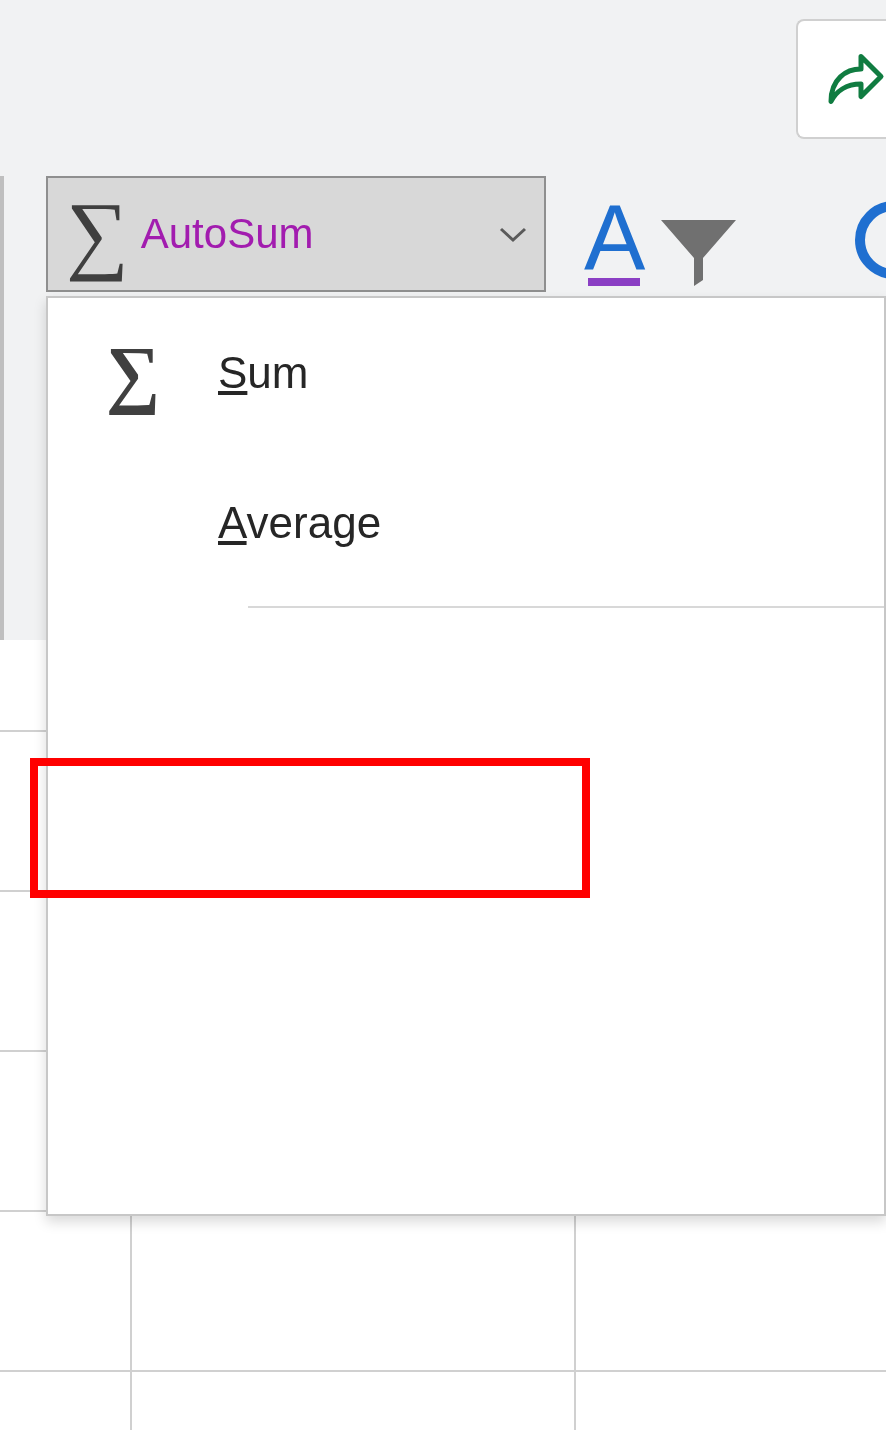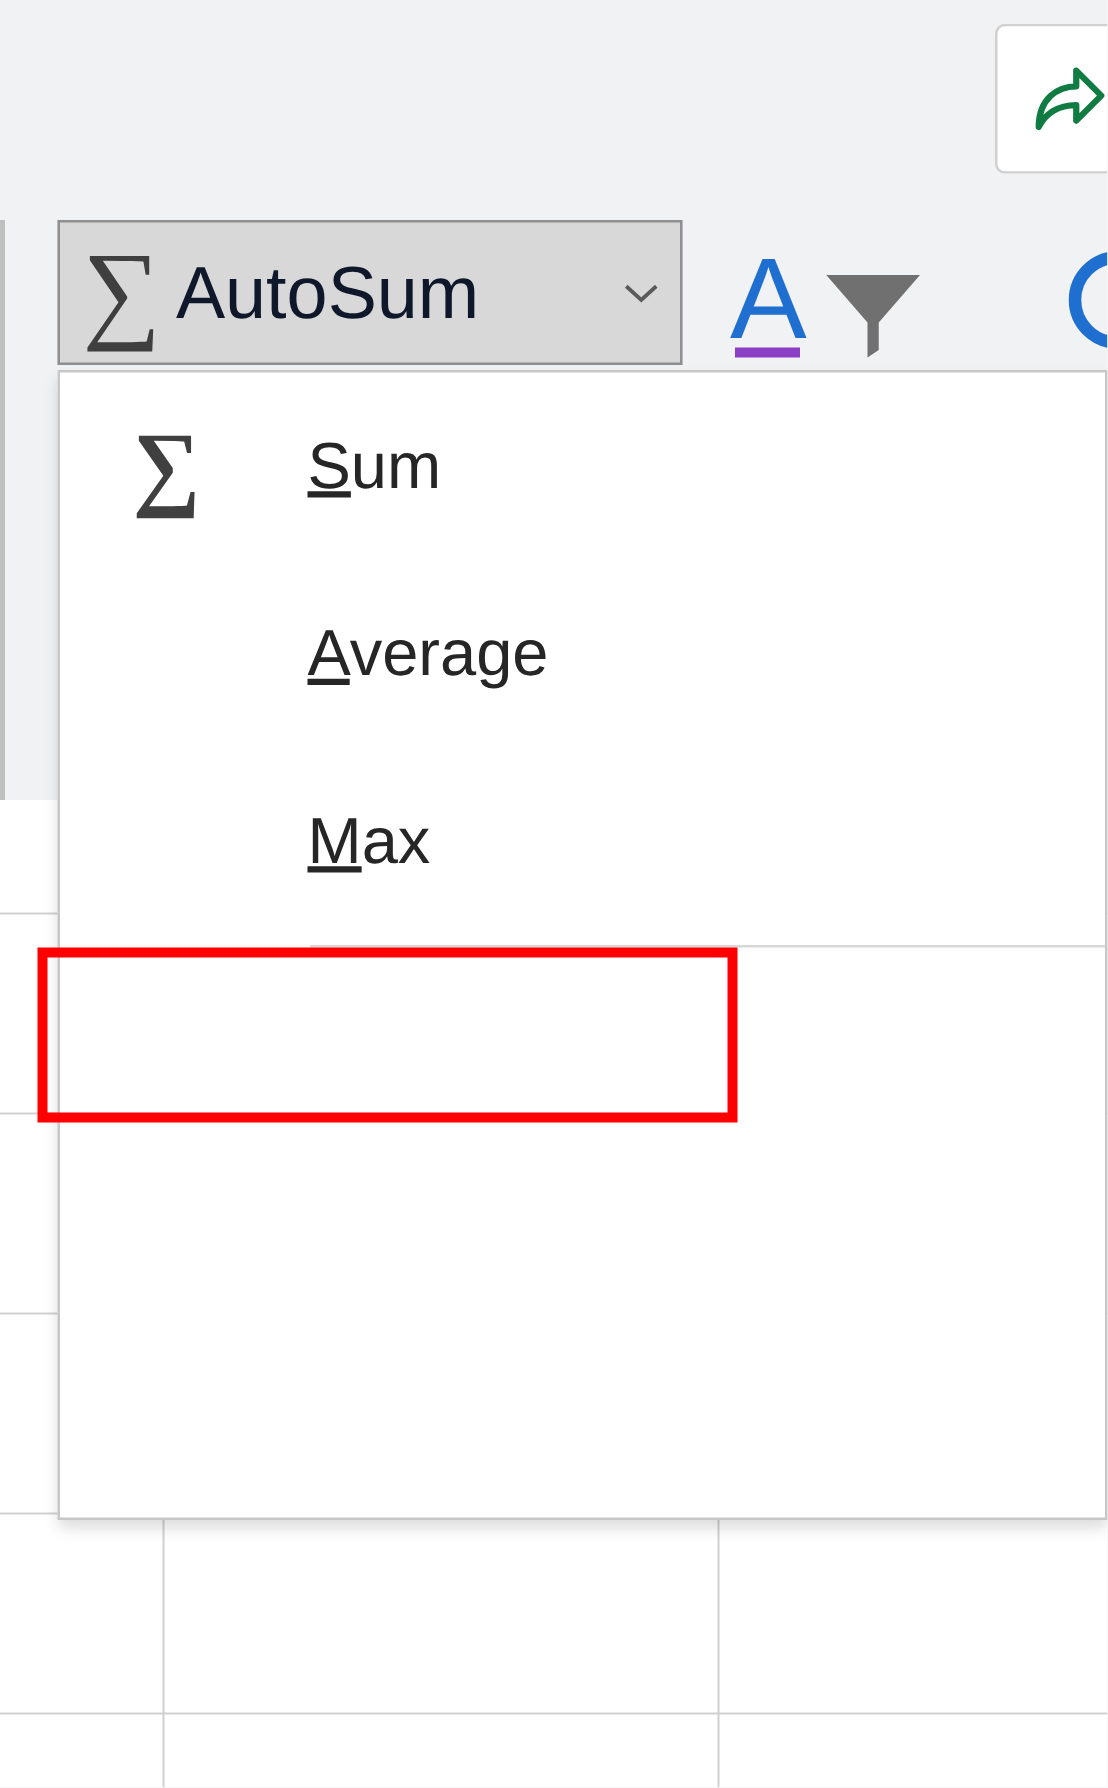--- a/index.html
+++ b/index.html
@@ -49,22 +49,22 @@
   }
   .autosum-btn .sigma {
     font-family: "Cambria Math", "Times New Roman", serif;
     font-size: 88px;
     font-weight: 400;
     color: #3f3f3f;
     line-height: 1;
     margin-right: 12px;
   }
   .autosum-btn .label {
-    font-size: 59px;
-    color: #0f172a;
+    font-size: 42px;
+    color: #a21caf;
     flex: 1;
   }
   .autosum-btn .chev {
     width: 34px;
     height: 34px;
     display: flex;
     align-items: center;
     justify-content: center;
   }
   .autosum-btn .chev svg { width: 30px; height: 20px; }
@@ -112,23 +112,22 @@
     width: 170px;
     display: flex;
     align-items: center;
     justify-content: center;
     font-family: "Cambria Math", "Times New Roman", serif;
     font-size: 76px;
     font-weight: 700;
     color: #404040;
   }
   .menu-item .text {
-    font-size: 52px;
+    font-size: 44px;
     color: #262626;
-    margin-left: 28px;
   }
   .menu-item .text .ul {
     text-decoration: underline;
   }
   .menu-sep {
     margin-left: 200px;
     border: none;
     border-top: 2px solid #d8d8d8;
   }
 
@@ -242,26 +241,20 @@
   </div>
 
   <div class="menu-item">
     <span class="icon-slot"></span>
     <span class="text">
       <span class="ul">A</span><span>verage</span>
     </span>
   </div>
 
 
-  <div class="menu-item">
-    <span class="icon-slot"></span>
-    <span class="text">
-      <span class="ul">M</span><span>ax</span>
-    </span>
-  </div>
 
 
   <hr class="menu-sep">
 
 
 </div>
 
 <div class="highlight-box"></div>
 
 </body></html>

